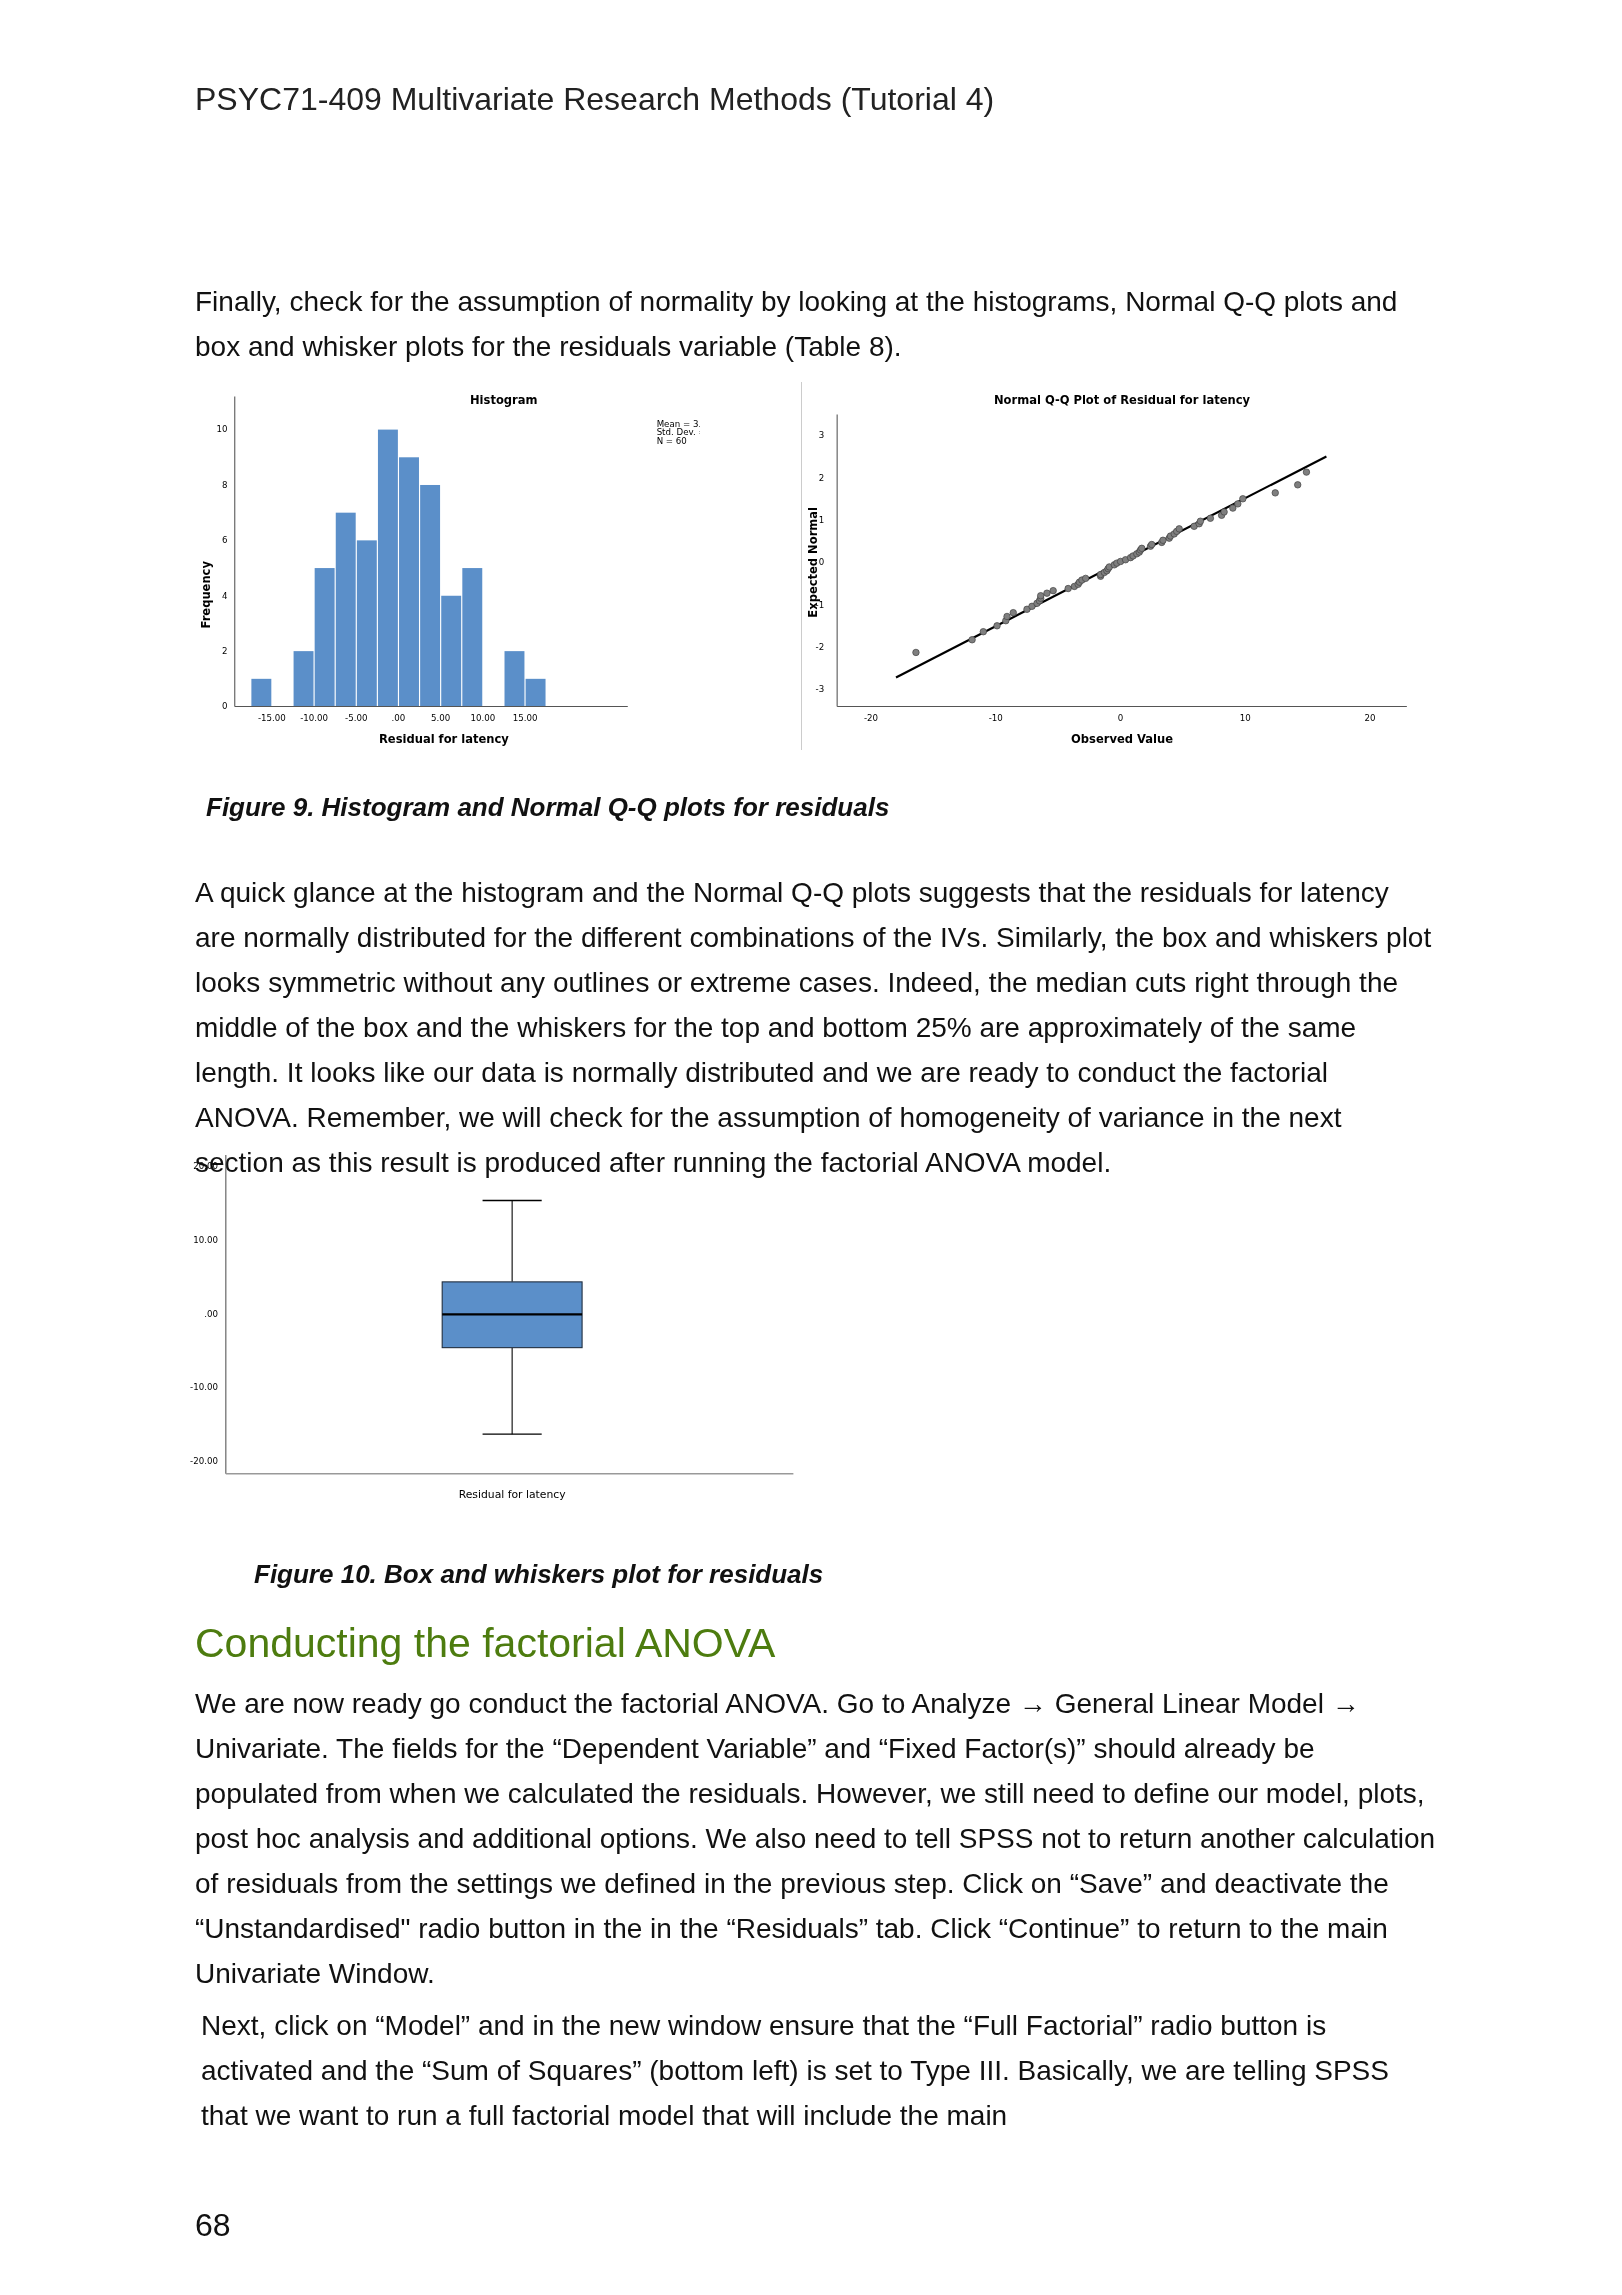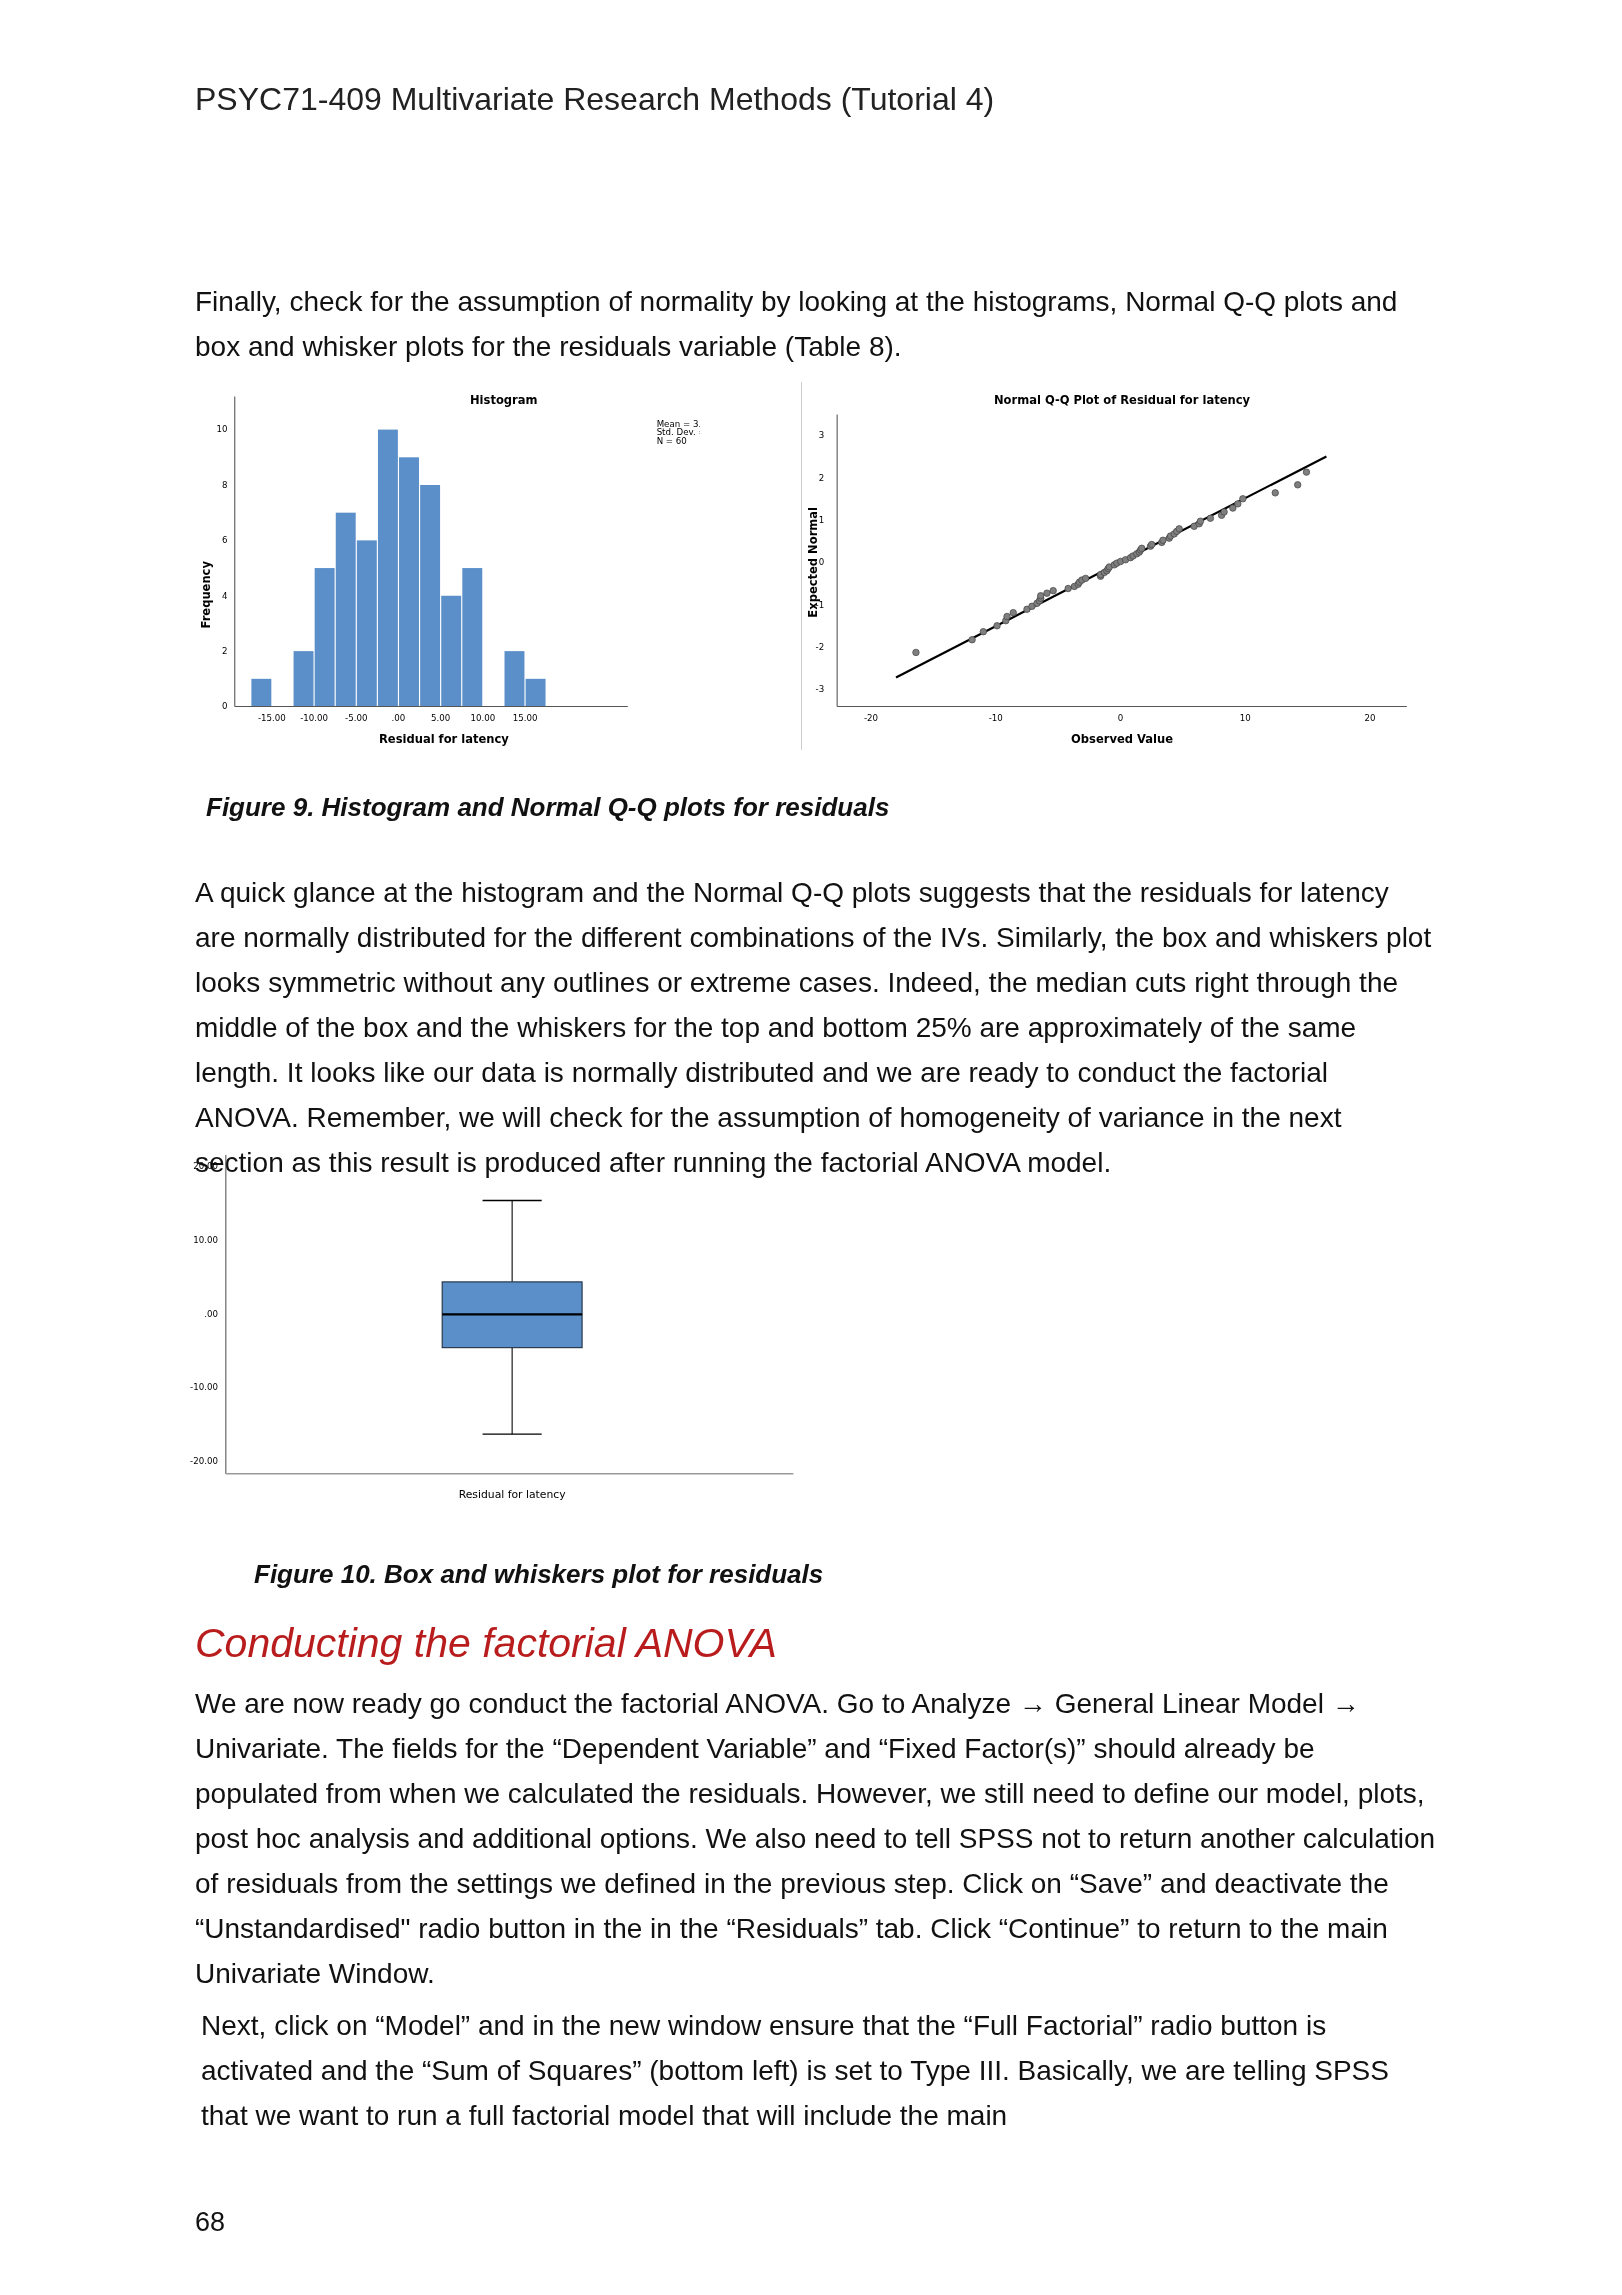--- a/index.html
+++ b/index.html
@@ -1,22 +1,22 @@
 <!DOCTYPE html>
 <html style="font-size:11.5px"><head>
 <meta charset="utf-8">
 <style>
   html, body { margin:0; padding:0; background:#ffffff; }
   body { width:1622px; height:2295px; position:relative; overflow:hidden; color:#111; font-family:"Liberation Sans", sans-serif; }
   .abs { position:absolute; }
   .header { left:195px; top:81px; font-size:32px; color:#222; }
   .para { left:195px; width:1241px; font-size:28px; line-height:45px; color:#111; }
   .caption { font-size:26px; font-weight:bold; font-style:italic; color:#111; }
-  .h2 { left:195px; top:1620px; font-size:41px; color:#b91c1c;font-style:italic; }
-  .pagenum { left:195px; top:2207px; font-size:27px; }
+  .h2 { left:195px; top:1620px; font-size:41px; color:#4d7c0f; }
+  .pagenum { left:195px; top:2207px; font-size:32px; }
   svg text { font-family:"DejaVu Sans", sans-serif; }
 </style>
 </head>
 <body>
 
 <div class="abs header">PSYC71-409 Multivariate Research Methods (Tutorial 4)</div>
 
 <div class="abs para" style="top:279px;">Finally, check for the assumption of normality by looking at the histograms, Normal Q-Q plots and box and whisker plots for the residuals variable (Table 8).</div>
 
 <svg class="abs" style="left:195px;top:382px;" width="505" height="375" viewBox="0 0 700 520">

